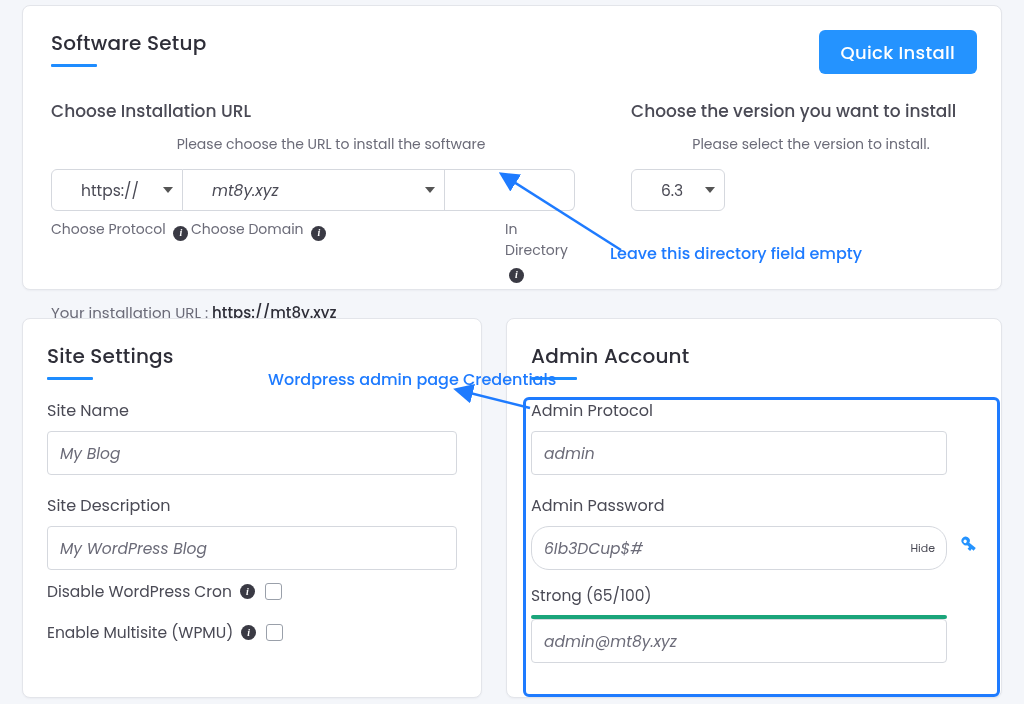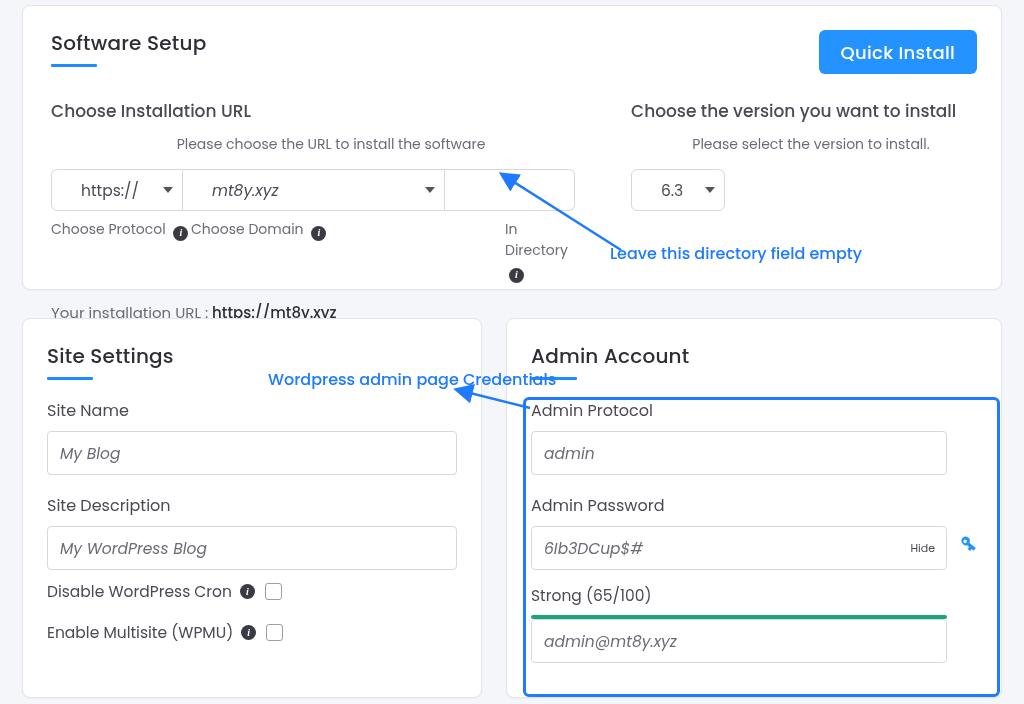--- a/index.html
+++ b/index.html
@@ -182,21 +182,21 @@
   <div class="card card-br">
     <div class="section-title">Admin Account</div>
     <div class="title-under"></div>
 
     <div style="padding-right:30px;">
       <div class="lbl">Admin Protocol</div>
       <input class="input" value="admin" style="">
 
       <div class="lbl">Admin Password</div>
       <div class="pw-wrap">
-        <input class="input" style="padding-right: 60px;" value="6Ib3DCup$#">
+        <input class="input" style="padding-right: 60px; border-radius: 18px;" value="6Ib3DCup$#">
         <span class="hide-link">Hide</span>
         <span class="key-icon">
           <svg width="20" height="20" viewBox="0 0 24 24" fill="#2493ff">
               <path d="M7 14a5 5 0 1 1 4.9-6H22v4h-3v3h-4v-3h-3.1A5 5 0 0 1 7 14zm0-2a2 2 0 1 0 0-4 2 2 0 0 0 0 4z"></path>
             </svg>
         </span>
       </div>
       <div class="strength-row">Strong (65/100)</div>
       <div class="strength-bar"></div>
 

